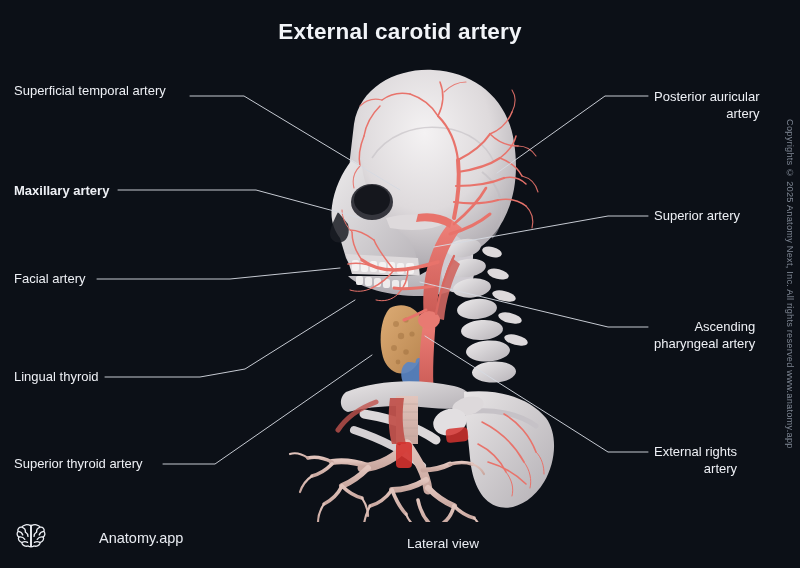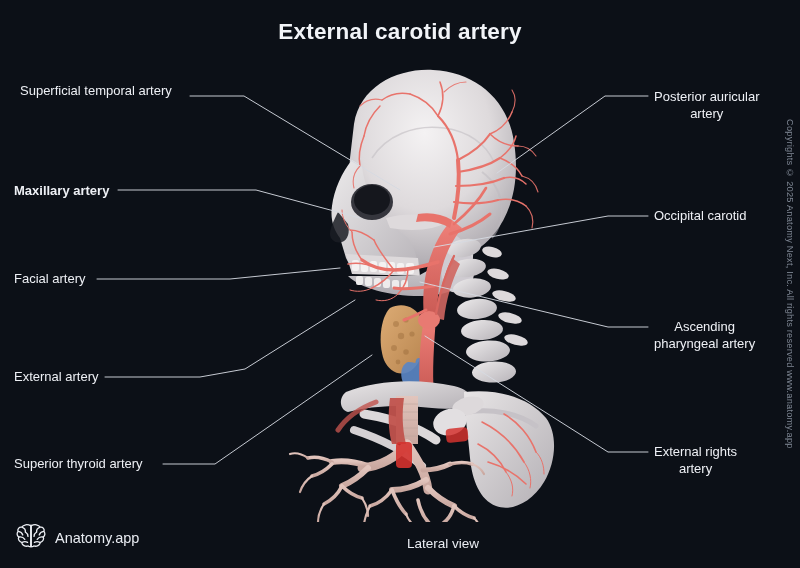--- a/index.html
+++ b/index.html
@@ -46,21 +46,21 @@
 
   
   .label {
     position: absolute;
     font-size: 13px;
     line-height: 16.5px;
     color: #eef0f5;
     white-space: pre-line;
   }
   .label.left  { text-align: left; }
-  .label.right { text-align: center; }
+  .label.right { text-align: right; }
 
   
   #leaders {
     position: absolute;
     inset: 0;
     width: 800px;
     height: 568px;
     pointer-events: none;
   }
 
@@ -99,20 +99,21 @@
     position: absolute;
     left: 16px;
     top: 522px;
     display: flex;
     align-items: center;
     gap: 9px;
   }
   #logo-text {
     font-size: 14.5px;
     color: #e9ecf2;
+    margin-left: 44px;
   }
 </style>
 </head>
 <body>
 
 <div id="page">
 
   <div id="title">External carotid artery</div>
 
   <div id="art">
@@ -408,29 +409,29 @@
       <polyline points="97,279 230,279 340,268"></polyline>
       <polyline points="105,377 200,377 245,369 355,300"></polyline>
       <polyline points="163,464 215,464 372,355"></polyline>
       <polyline points="648,96 605,96 497,173"></polyline>
       <polyline points="648,216 608,216 434,247"></polyline>
       <polyline points="648,327 608,327 420,282"></polyline>
       <polyline points="648,452 608,452 425,336"></polyline>
     </g>
   </svg>
 
-  <div class="label left" style="left:20px; top:83px;">Superficial temporal artery</div>
+  <div class="label left" style="left:14px; top:83px;">Superficial temporal artery</div>
   <div class="label left" style="left:14px; top:183px;font-weight:bold;">Maxillary artery</div>
   <div class="label left" style="left:14px; top:271px;">Facial artery</div>
-  <div class="label left" style="left:14px; top:369px;">External artery</div>
+  <div class="label left" style="left:14px; top:369px;">Lingual thyroid</div>
   <div class="label left" style="left:14px; top:456px;">Superior thyroid artery</div>
 
   <div class="label right" style="left:654px; top:89px;">Posterior auricular
 artery</div>
-  <div class="label right" style="left:654px; top:208px;">Occipital carotid</div>
+  <div class="label right" style="left:654px; top:208px;">Superior artery</div>
   <div class="label right" style="left:654px; top:319px;">Ascending
 pharyngeal artery</div>
   <div class="label right" style="left:654px; top:444px;">External rights
 artery</div>
 
   <div id="caption">Lateral view</div>
 
   <div id="copyright">
     <span>Copyrights © 2025 Anatomy Next, Inc. All rights reserved www.anatomy.app</span>
   </div>

